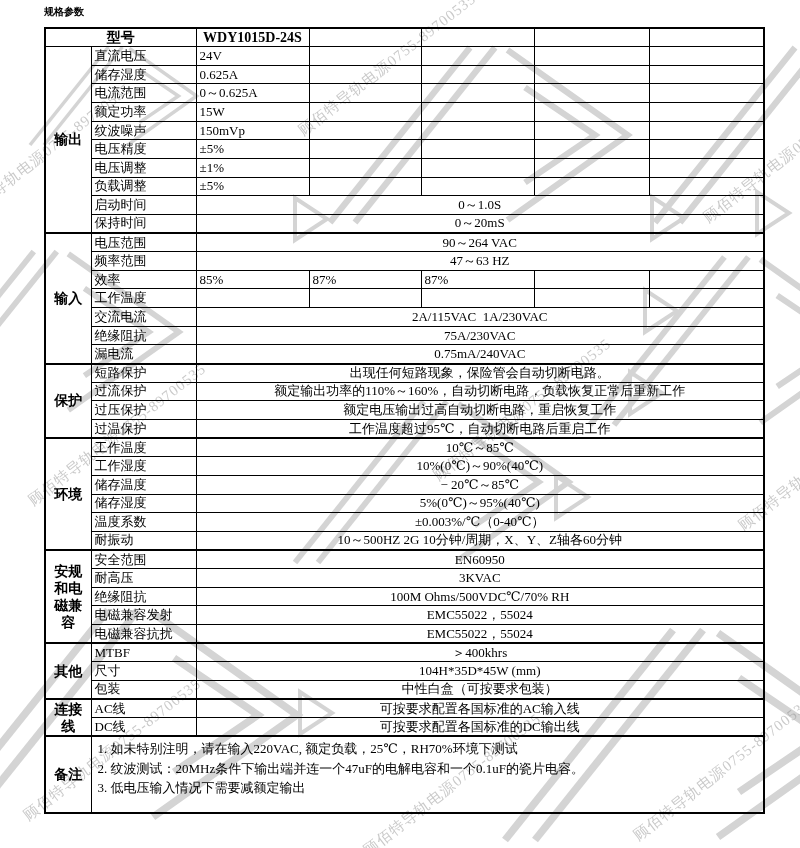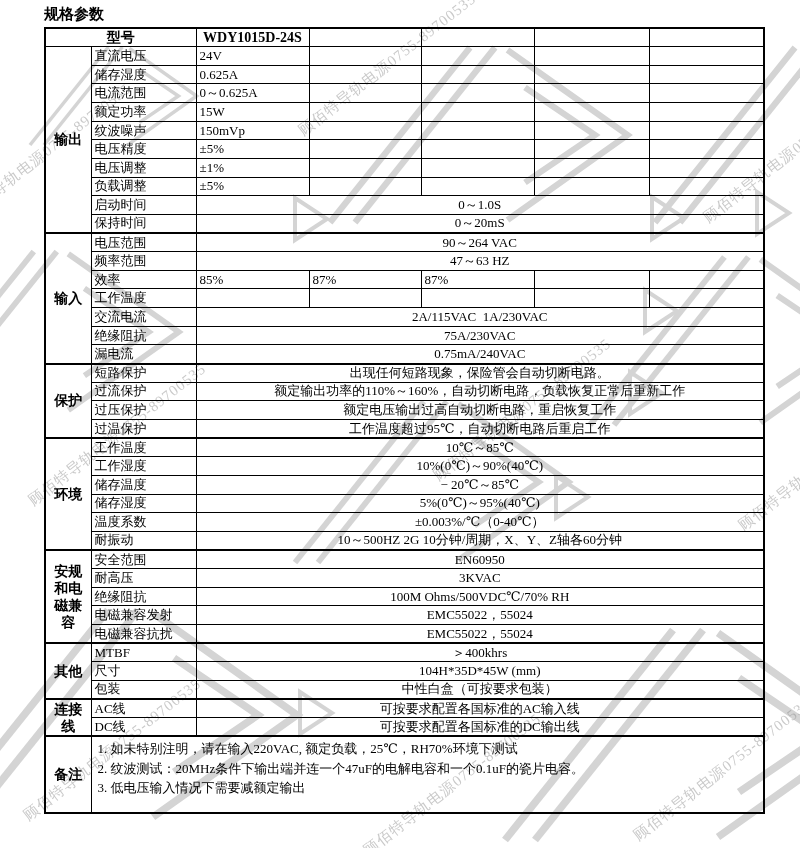--- a/index.html
+++ b/index.html
@@ -12,21 +12,21 @@
   .wm-layer { position:absolute; left:0; top:0; width:800px; height:848px; z-index:0; }
   .wm {
     position:absolute; white-space:nowrap;
     font-size:15px; letter-spacing:1px; color:#8f8f8f; opacity:0.48;
     transform:rotate(-38deg); transform-origin:0 0;
   }
   .logo-svg { position:absolute; left:0; top:0; }
   
   .title {
     position:absolute; left:44px; top:5px; z-index:2;
-    font-size:15px; font-weight:bold;
+    font-size:10px; font-weight:bold;
   }
   
   .spec-table {
     position:absolute; left:44px; top:27px; z-index:1;
     width:719px; border-collapse:collapse; table-layout:fixed;
     border:2px solid #000;
   }
   .spec-table td {
     border:1px solid #000; font-size:13px; line-height:16px;
     padding:0 3px; overflow:hidden; white-space:nowrap;

